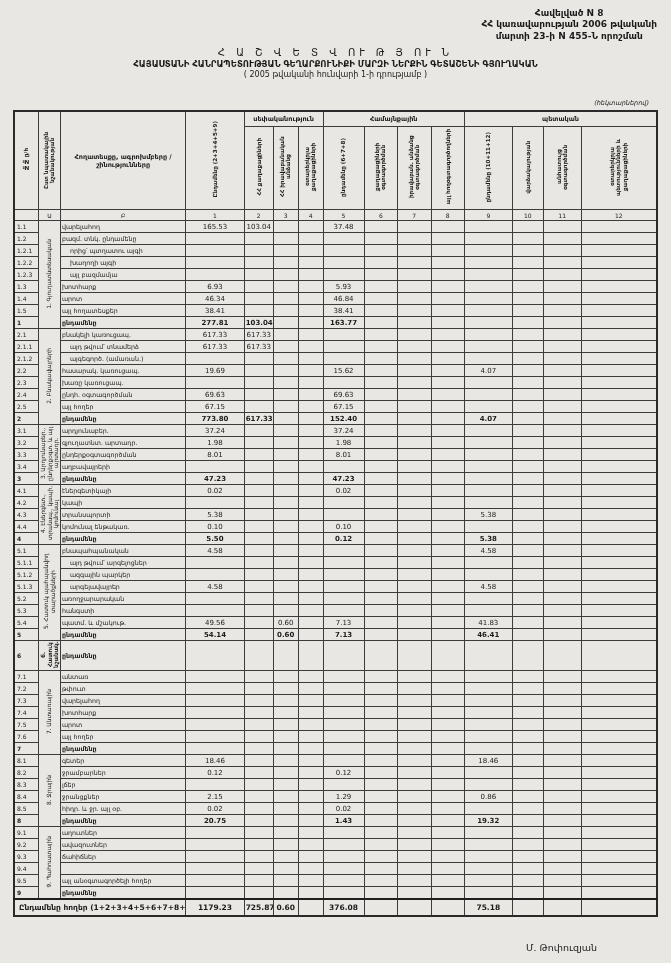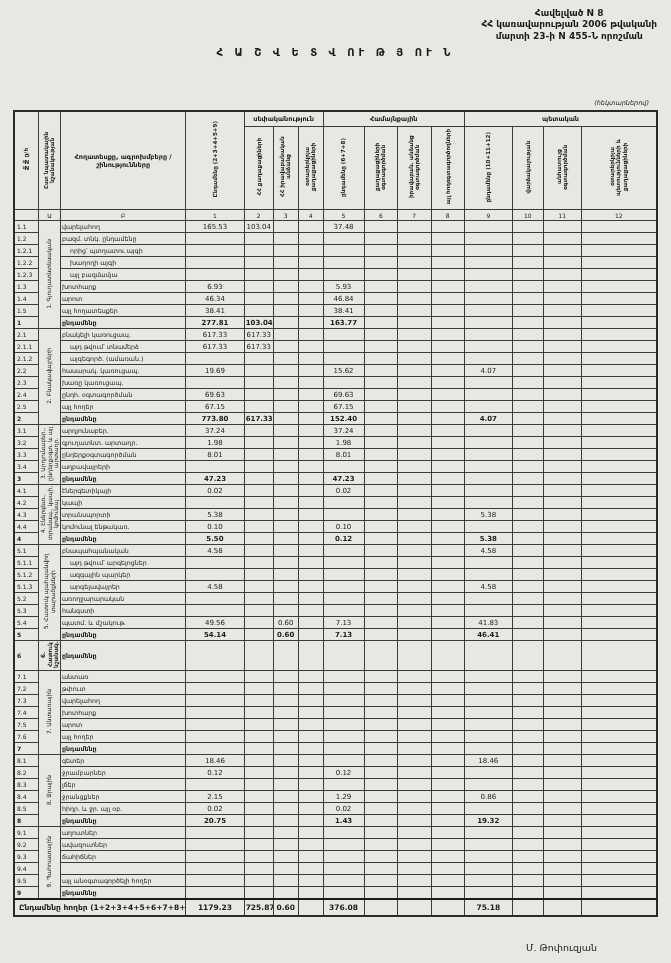--- a/index.html
+++ b/index.html
@@ -12,21 +12,21 @@
   }
   .sheet{position:relative;width:671px;height:963px;overflow:hidden;}
 
   
   .appendix{
     position:absolute;top:8px;right:14px;
     text-align:center;font-size:9px;font-weight:bold;line-height:1.25;
   }
   
   .titleblock{position:absolute;top:46px;left:0;width:100%;text-align:center;line-height:1.3;}
-  .titleblock .t1{font-size:10px;font-weight:bold;letter-spacing:4px;}
+  .titleblock .t1{font-size:10px;font-weight:normal;letter-spacing:4px;}
   .titleblock .t2,.titleblock .t3{font-size:8.5px;font-weight:bold;}
   .titleblock .t4{font-size:8px;}
   .units-note{position:absolute;top:99px;right:22px;font-size:6.5px;font-style:italic;text-align:center;}
 
   
   .tablewrap{position:absolute;top:110px;left:13px;width:645px;}
   table{border-collapse:collapse;table-layout:fixed;width:645px;}
   th,td{
     border:1px solid #3c3c3c;
     padding:0 1px;
@@ -75,20 +75,22 @@
 <div class="sheet">
 
   <div class="appendix">
     <div>Հավելված N 8</div>
     <div>ՀՀ կառավարության 2006 թվականի</div>
     <div>մարտի 23-ի N 455-Ն որոշման</div>
   </div>
 
   <div class="titleblock">
     <div class="t1">Հ Ա Շ Վ Ե Տ Վ ՈՒ Թ Յ ՈՒ Ն</div>
+    <div class="t2">ՀԱՅԱՍՏԱՆԻ ՀԱՆՐԱՊԵՏՈՒԹՅԱՆ ԳԵՂԱՐՔՈՒՆԻՔԻ ՄԱՐԶԻ ՆԵՐՔԻՆ ԳԵՏԱՇԵՆԻ ԳՅՈՒՂԱԿԱՆ</div>
+    <div class="t4">( 2005 թվականի հունվարի 1-ի դրությամբ )</div>
   </div>
 
   <div class="units-note">(հեկտարներով)</div>
 
   <div class="tablewrap">
     <table id="land-table">
       <colgroup>
         <col style="width:23px">
           <col style="width:20px">
           <col style="width:116px">

